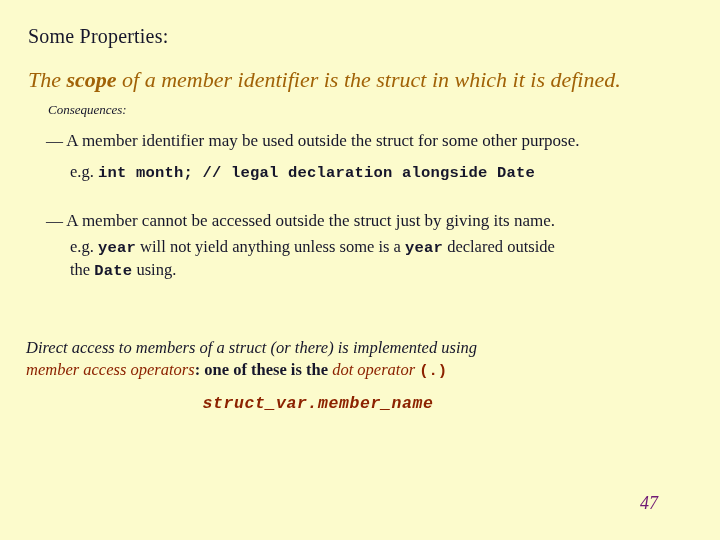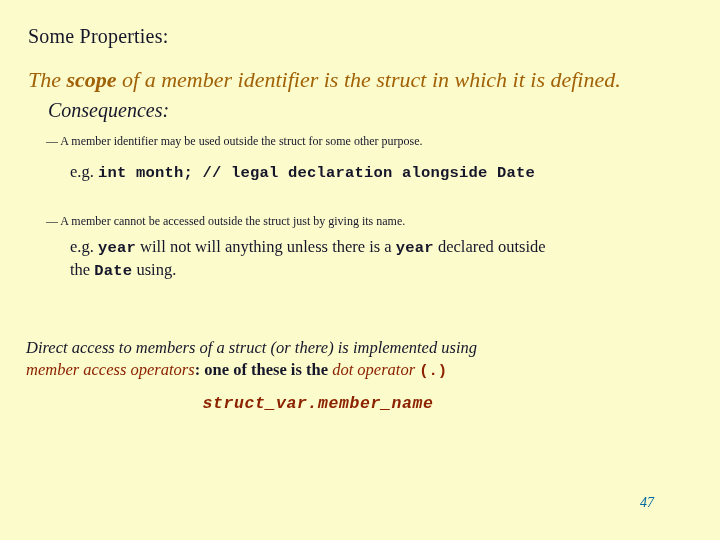--- a/index.html
+++ b/index.html
@@ -52,30 +52,30 @@
     font-weight: bold;
     font-style: italic;
   }
 
   .consequences {
     position: absolute;
     left: 48px;
     top: 100px;
     font-family: "Liberation Serif", serif;
     font-style: italic;
-    font-size: 20px;
+    font-size: 13px;
     line-height: 20px;
     color: #16162B;
     white-space: nowrap;
   }
 
   .bullet {
     position: absolute;
     font-family: "Liberation Serif", serif;
-    font-size: 12px;
+    font-size: 17px;
     line-height: 20px;
     color: #16162B;
     white-space: nowrap;
   }
   .bullet-1 { left: 46px; top: 131px; }
   .bullet-2 { left: 46px; top: 211px; }
 
   .sub {
     position: absolute;
     font-family: "Liberation Serif", serif;
@@ -151,23 +151,23 @@
     white-space: nowrap;
   }
 
   
   .pagenum {
     position: absolute;
     left: 640px;
     top: 495px;
     font-family: "Liberation Serif", serif;
     font-style: italic;
-    font-size: 14px;
+    font-size: 18px;
     line-height: 16px;
-    color: #0369a1;
+    color: #701a75;
   }
 </style>
 </head>
 <body>
 
 <div class="slide">
 
   <div class="title">Some Properties:</div>
 
   <div class="lead">
@@ -178,21 +178,21 @@
 
   <div class="bullet bullet-1">— A member identifier may be used outside the struct for some other purpose.</div>
 
   <div class="sub sub-code-1">
     <span>e.g. </span><code>int month; // legal declaration alongside Date</code>
   </div>
 
   <div class="bullet bullet-2">— A member cannot be accessed outside the struct just by giving its name.</div>
 
   <div class="sub sub-2">
-    <span>e.g. </span><code>year</code><span> will not will anything unless there is a </span><code>year</code><span> declared outside</span>
+    <span>e.g. </span><code>year</code><span> will not yield anything unless some is a </span><code>year</code><span> declared outside</span>
   </div>
 
   <div class="sub sub-3">
     <span>the </span><code>Date</code><span> using.</span>
   </div>
 
   <div class="direct">Direct access to members of a struct (or there) is implemented using</div>
 
   <div class="direct-2">
     <span class="maroon-i">member access operators</span><span class="blk-b">:  </span><span class="blk-b">one of these is the </span><span class="maroon-i">dot operator</span><span> </span><span class="maroon-mono">(.)</span>

